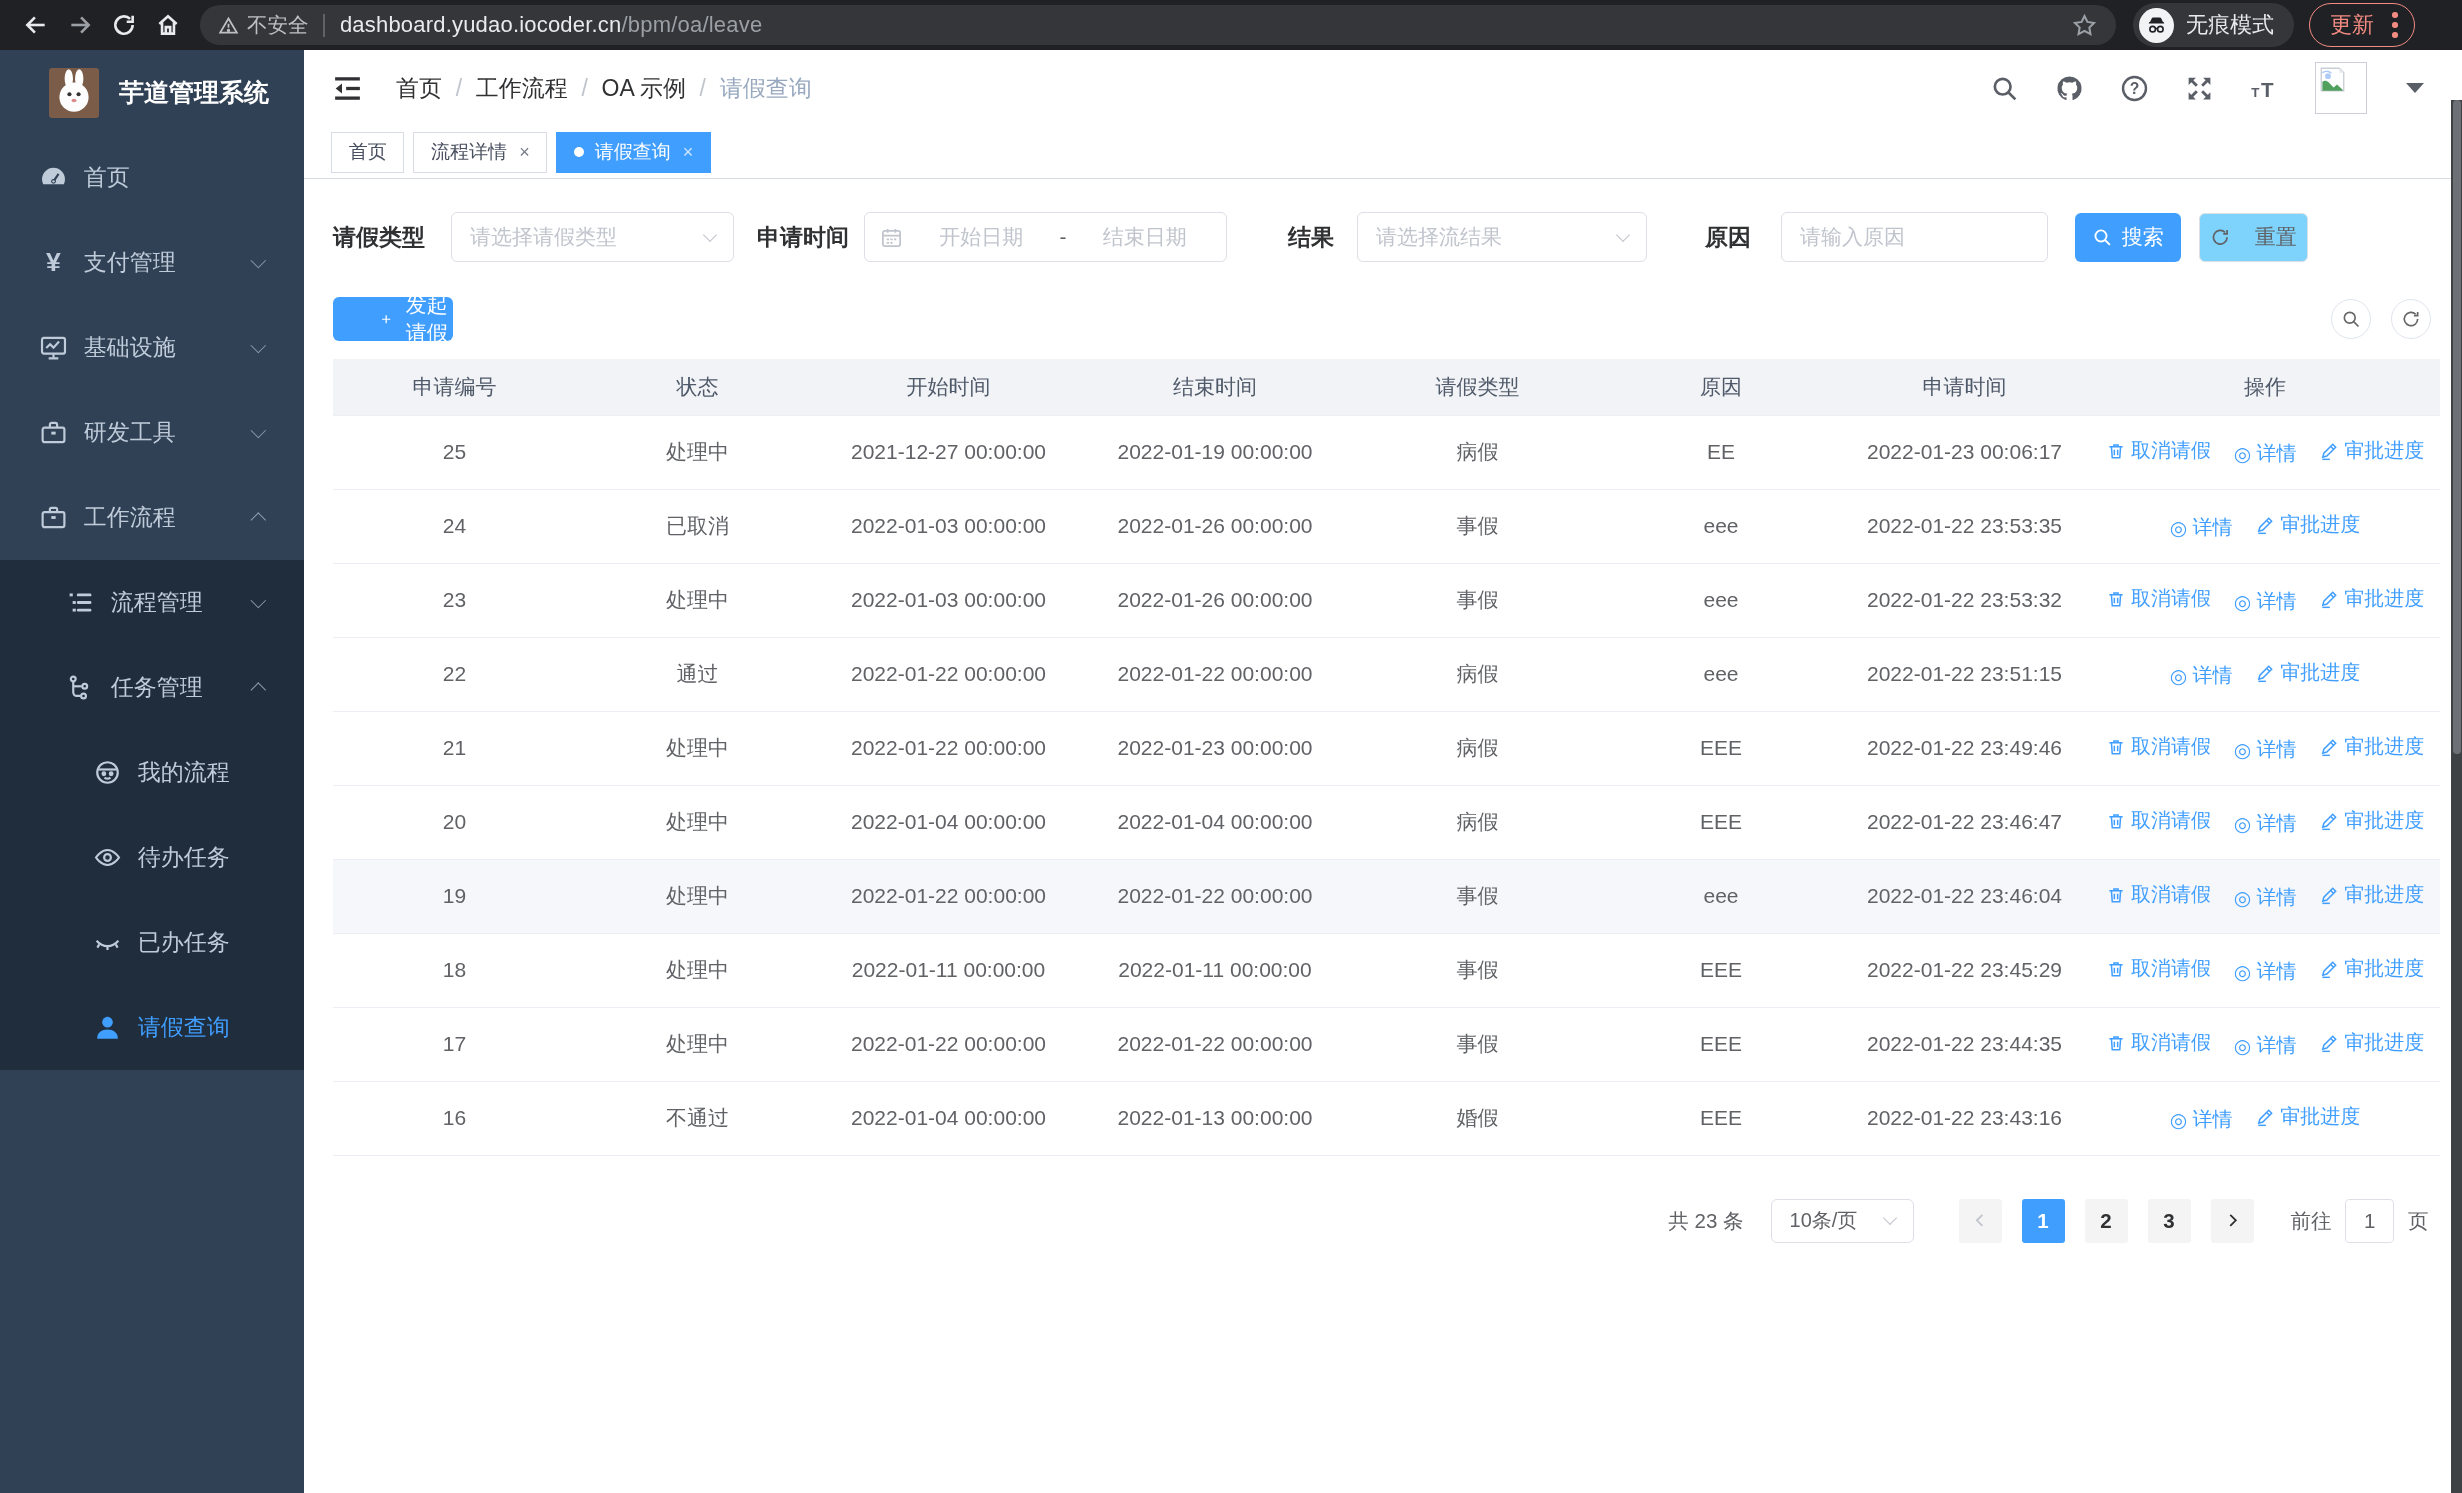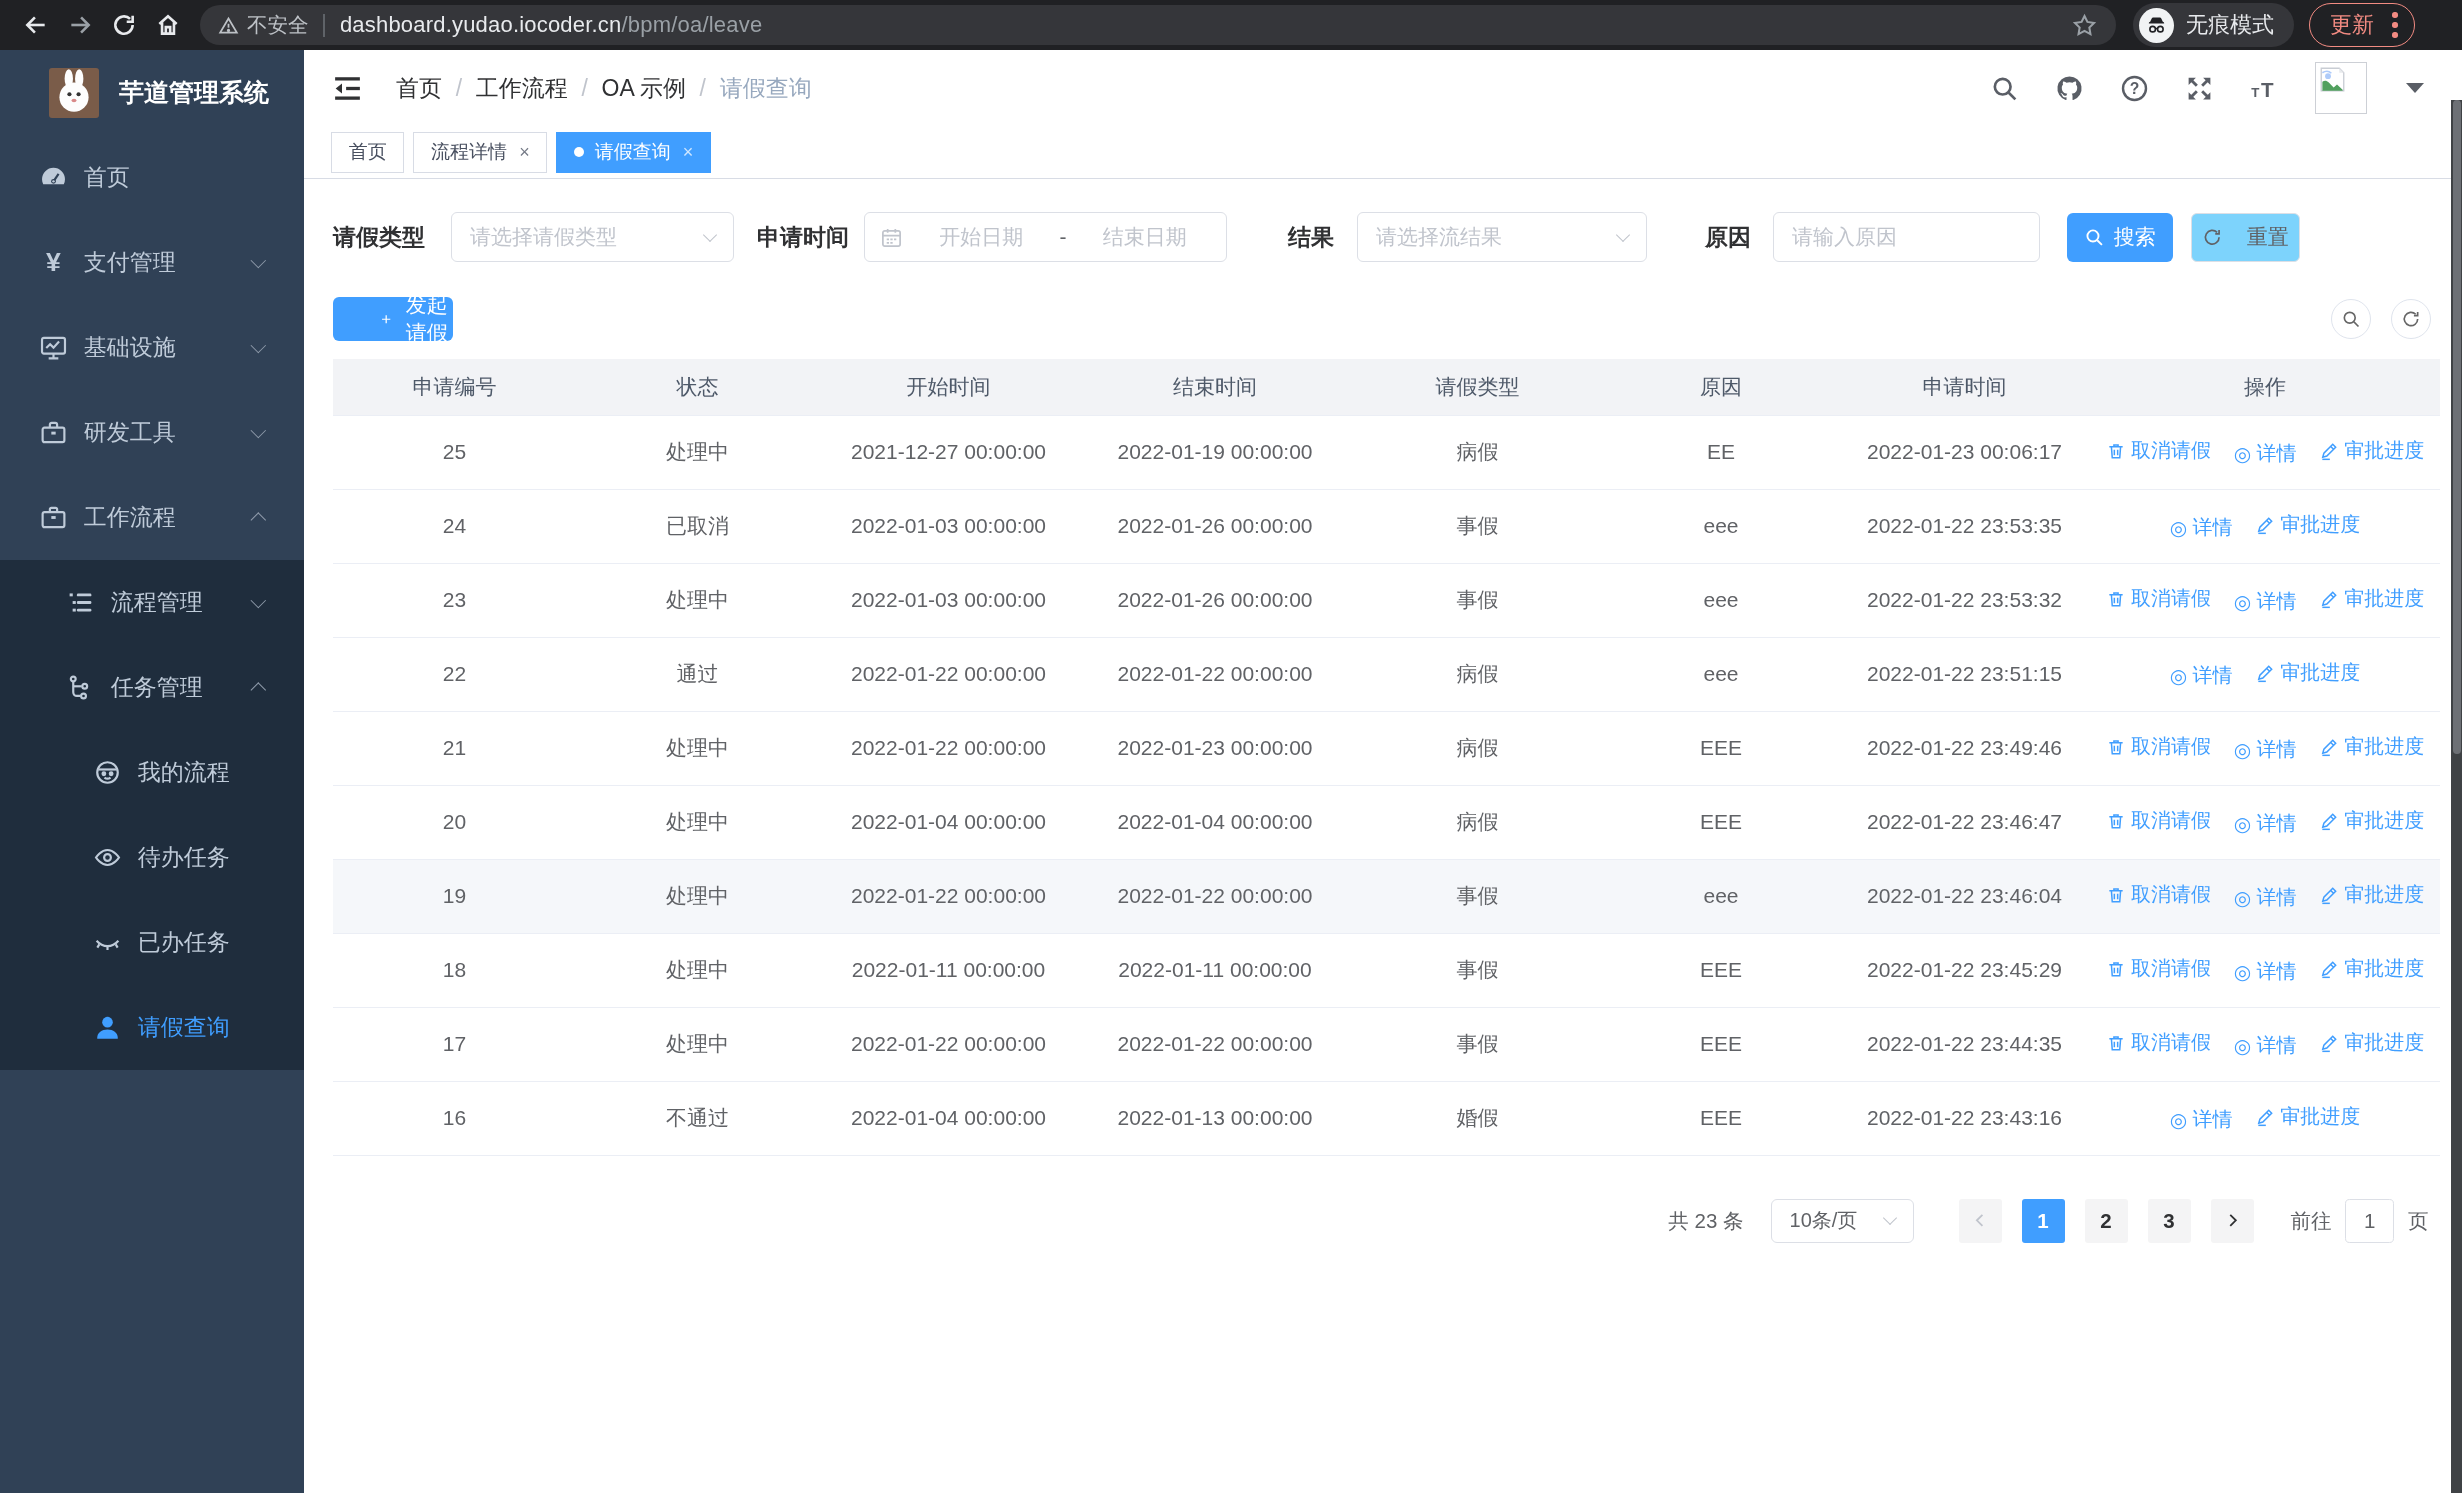--- a/index.html
+++ b/index.html
@@ -451,21 +451,21 @@
           <span class="dph">结束日期</span>
         </span>
 
         <span class="f-label" style="margin-left:61px">结果</span>
         <span class="box sel" style="width:290px;margin-left:23px">
           <span>请选择流结果</span>
           <i class="chev2"></i>
         </span>
 
         <span class="f-label" style="margin-left:58px">原因</span>
-        <span class="box inputbox" style="width:267px;margin-left:22px">
+        <span class="box inputbox" style="width:267px;margin-left:30px">
           <span>请输入原因</span>
         </span>
 
         <button class="btn primary" style="width:106px;margin-left:27px">
           <svg viewBox="0 0 24 24" fill="none" stroke="#fff" stroke-width="2.2">
               <circle cx="10.5" cy="10.5" r="6.5"></circle>
               <path d="M15.5 15.5L21 21"></path>
             </svg>
           <span>搜索</span>
         </button>

